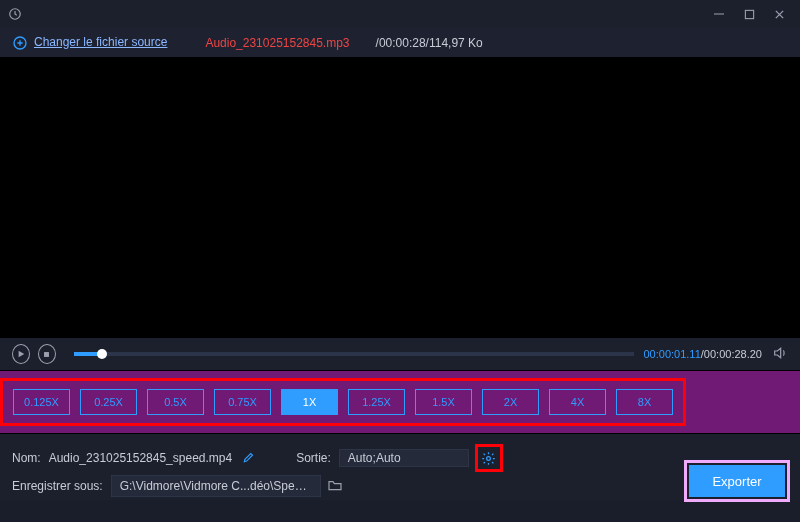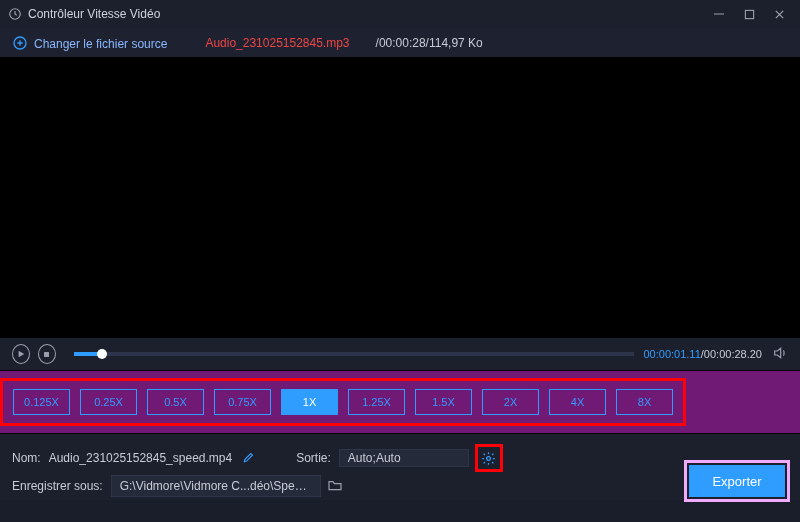--- a/index.html
+++ b/index.html
@@ -3,21 +3,21 @@
 <meta charset="utf-8">
 <style>
   * { margin: 0; padding: 0; box-sizing: border-box; font-family: "Segoe UI", Arial, sans-serif; }
   body { background: #1a1e2a; color: #c8ccd6; width: 800px; height: 522px; overflow: hidden; font-size: 12px; }
   .titlebar { display: flex; align-items: center; height: 28px; padding: 0 8px; background: #1c202d; }
   .titlebar .title { margin-left: 6px; font-size: 12px; color: #cdd2dc; }
   .titlebar .spacer { flex: 1; }
   .win-btn { width: 26px; height: 20px; display: flex; align-items: center; justify-content: center; color: #9aa0af; margin-left: 4px; cursor: pointer; }
   .app-icon svg { display: block; }
   .header-row { display: flex; align-items: center; height: 30px; padding: 0 12px; border-bottom: 1px solid #000; background: #1e2230; }
-  .change-src { display: flex; align-items: flex-end; color: #8ab7ff; cursor: pointer; }
+  .change-src { display: flex; align-items: flex-start; color: #8ab7ff; cursor: pointer; text-decoration: underline; }
   .change-src svg { margin-right: 6px; }
   .file-name { margin-left: 38px; color: #ef4444; }
   .file-meta { margin-left: 26px; color: #c8ccd6; }
   .preview { width: 100%; height: 280px; background: #000; }
   .transport { display: flex; align-items: center; height: 32px; padding: 0 12px; background: #1c202d; }
   .tbtn { width: 20px; height: 20px; border: 1.4px solid #9aa0af; border-radius: 50%; display: flex; align-items: center; justify-content: center; margin-right: 8px; cursor: pointer; }
   .slider { position: relative; flex: 0 0 560px; height: 4px; background: #2b3448; margin: 0 10px; display: flex; align-items: center; }
   .slider .fill { position: absolute; left: 0; top: 0; height: 100%; width: 5%; background: #2f9cff; }
   .slider .thumb { position: absolute; left: 5%; top: 50%; transform: translate(-50%,-50%); width: 10px; height: 10px; border-radius: 50%; background: #ffffff; }
   .transport .spacer { flex: 1; }
@@ -48,21 +48,20 @@
 
 <div class="container">
 
   <div class="titlebar">
     <span class="app-icon">
       <svg width="14" height="14" viewBox="0 0 24 24" fill="none" stroke="#9aa0af" stroke-width="2">
           <circle cx="12" cy="12" r="9"></circle>
           <path d="M12 7v5l3 2"></path>
         </svg>
     </span>
-    <span class="title">Contrôleur Vitesse Vidéo</span>
     <span class="spacer"></span>
     <span class="win-btn">
       <svg width="12" height="12" viewBox="0 0 12 12">
           <rect x="1" y="5.5" width="10" height="1" fill="#9aa0af"></rect>
         </svg>
     </span>
     <span class="win-btn">
       <svg width="11" height="11" viewBox="0 0 12 12" fill="none" stroke="#9aa0af" stroke-width="1.2">
           <rect x="1.5" y="1.5" width="9" height="9"></rect>
         </svg>

